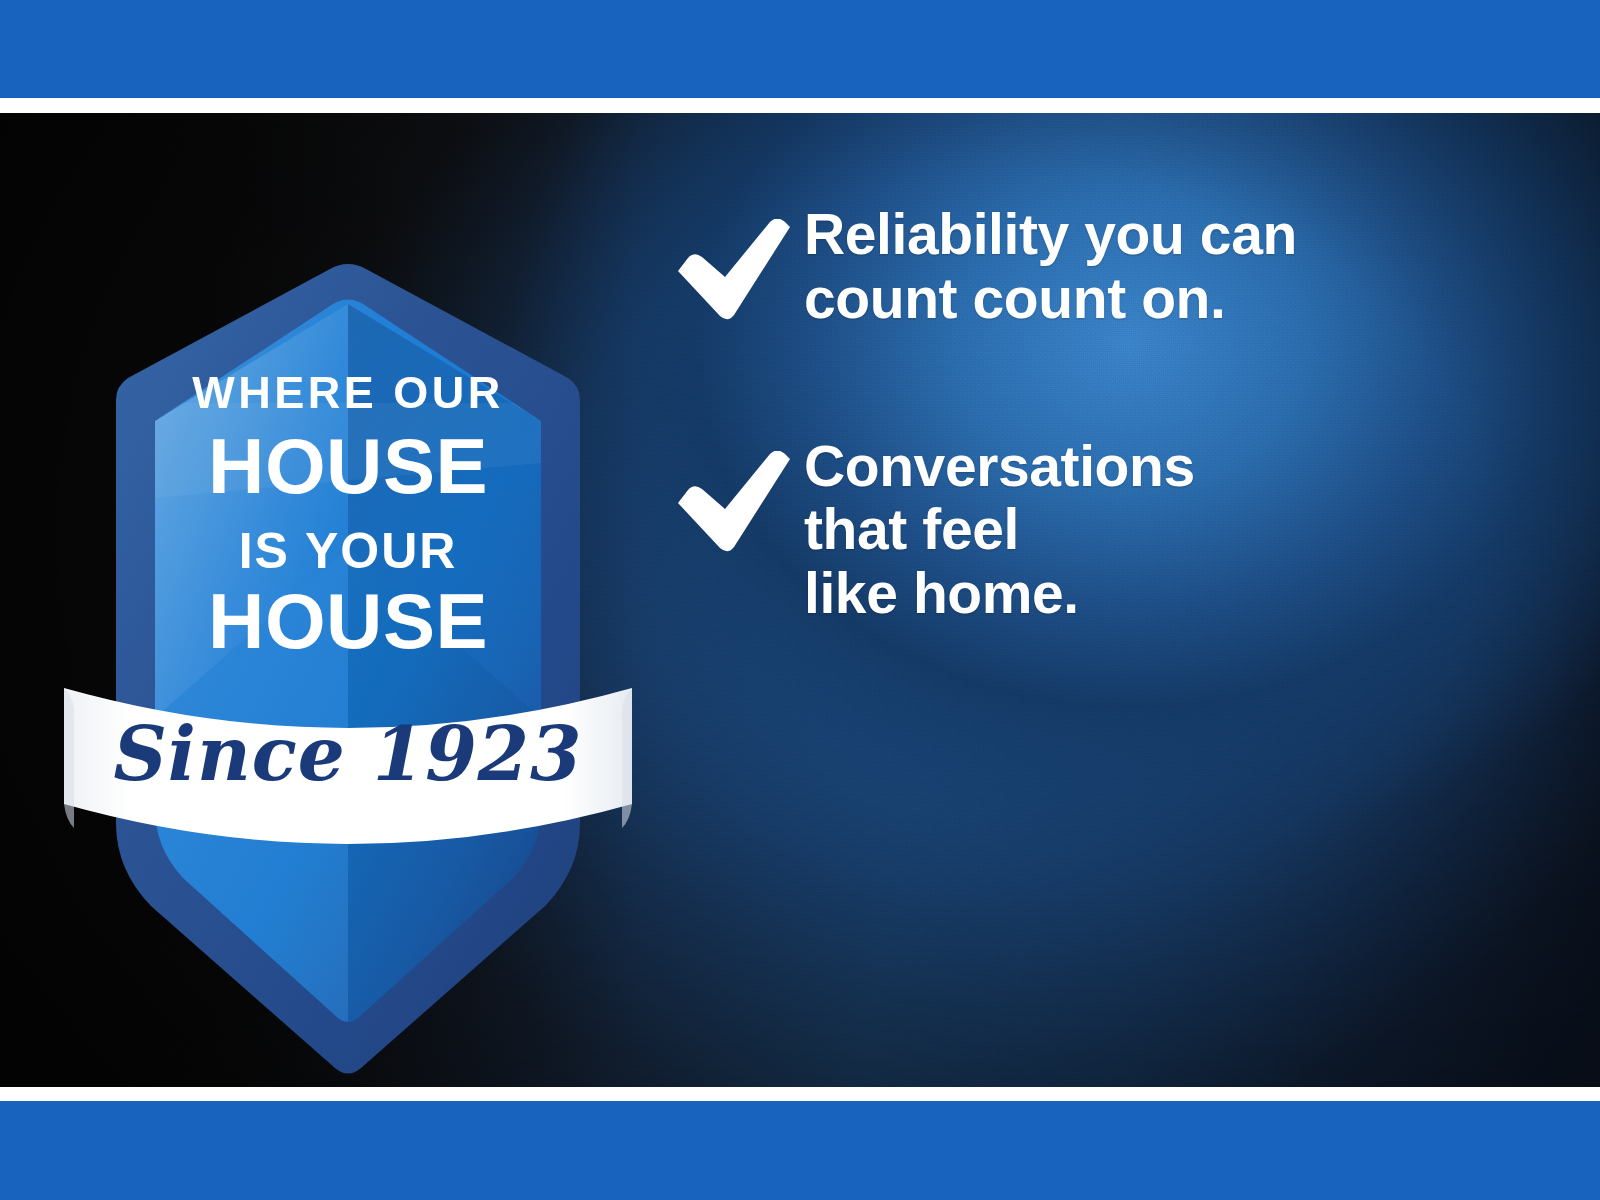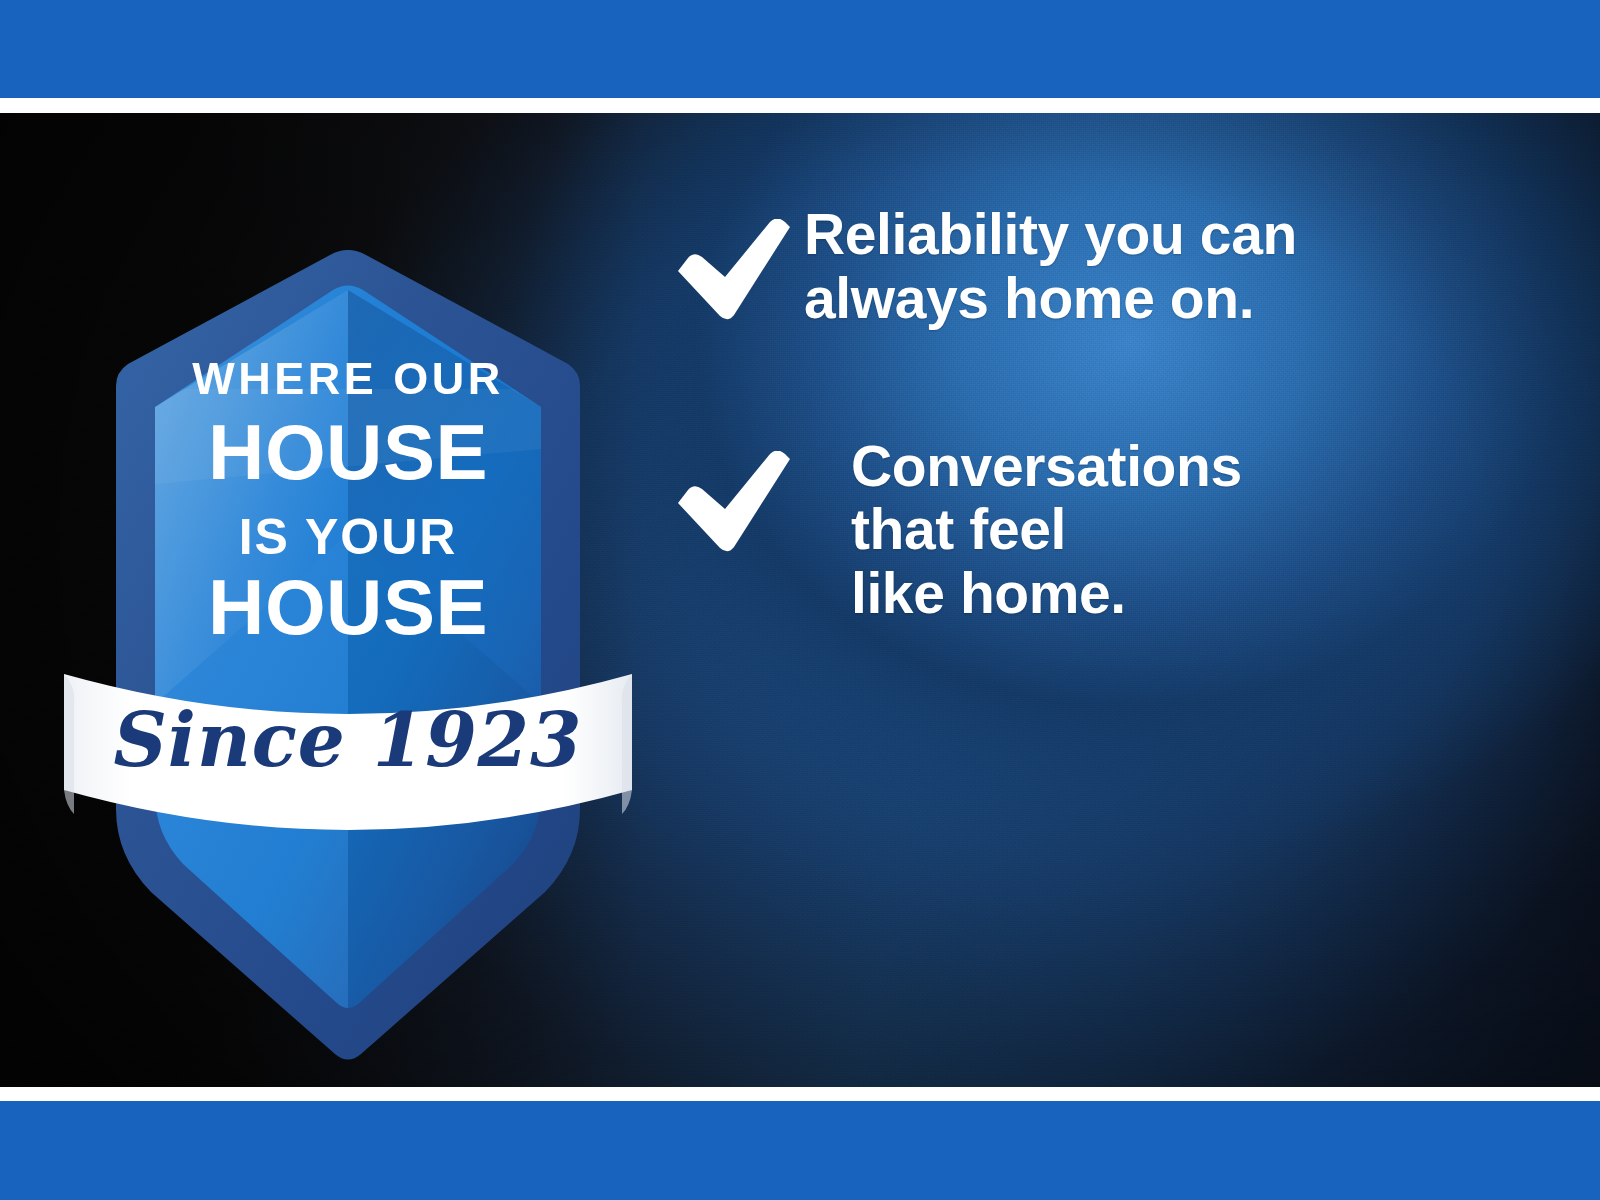--- a/index.html
+++ b/index.html
@@ -54,21 +54,21 @@
       repeating-linear-gradient(0deg,  rgba(255,255,255,.055) 0 1px, rgba(0,0,0,.055) 1px 2px),
       repeating-linear-gradient(90deg, rgba(255,255,255,.05) 0 1px, rgba(0,0,0,.05) 1px 2px),
       repeating-linear-gradient(37deg, rgba(255,255,255,.035) 0 1px, rgba(0,0,0,.04) 1px 3px),
       repeating-linear-gradient(127deg, rgba(255,255,255,.03) 0 1px, rgba(0,0,0,.035) 1px 3px);
     mix-blend-mode:overlay;
     pointer-events:none;
   }
 
   
   .badge{
-    position:absolute; left:58px; top:121px; width:580px; height:690px;
+    position:absolute; left:58px; top:135px; width:580px; height:690px;
   }
   .badge svg{ display:block; width:580px; height:690px; overflow:visible; }
 
   .shield-line{
     fill:#ffffff;
     text-anchor:middle;
     font-family:"Liberation Sans", sans-serif;
     font-weight:bold;
   }
   .sl-small{ font-size:45px; letter-spacing:3.5px; }
@@ -86,21 +86,21 @@
 
   
   .bullets{
     position:absolute; left:672px; top:90px; width:880px;
   }
   .bullet-row{
     display:flex;
     align-items:flex-start;
     margin-bottom:104px;
   }
-  .bullet-row:last-child{ margin-bottom:0;gap:47px; }
+  .bullet-row:last-child{ margin-bottom:0; }
 
   .check-wrap{
     flex:0 0 auto;
     width:132px;
     padding-top:16px;
   }
   .check-wrap svg{ display:block; width:120px; height:104px; }
 
   .bullet-text{
     font-size:57px;
@@ -195,21 +195,21 @@
 
   <div class="bullets">
 
     <div class="bullet-row">
       <div class="check-wrap">
         <svg viewBox="0 0 120 104" xmlns="http://www.w3.org/2000/svg">
           <path d="M 6 52 L 16 39 Q 22 32 30 38 L 53 58 L 98 3 Q 105 -4 113 3 L 118 8 L 62 96 Q 56 104 48 97 Z" fill="#ffffff"></path>
         </svg>
       </div>
       <div class="bullet-text">Reliability you can
-always home on.</div>
+count count on.</div>
     </div>
 
 
     <div class="bullet-row">
       <div class="check-wrap">
         <svg viewBox="0 0 120 104" xmlns="http://www.w3.org/2000/svg">
           <path d="M 6 52 L 16 39 Q 22 32 30 38 L 53 58 L 98 3 Q 105 -4 113 3 L 118 8 L 62 96 Q 56 104 48 97 Z" fill="#ffffff"></path>
         </svg>
       </div>
       <div class="bullet-text">Conversations

